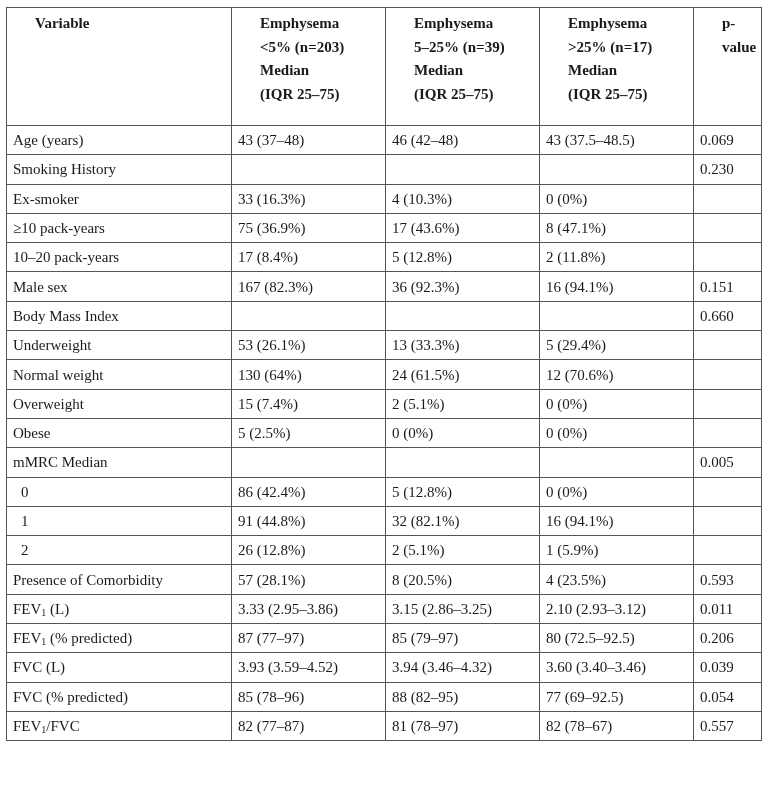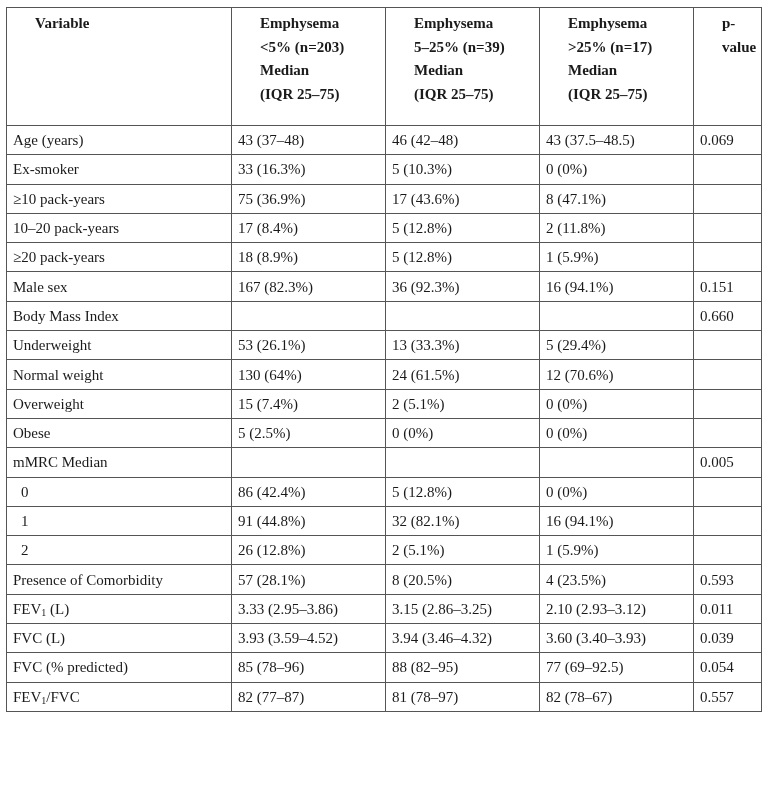--- a/index.html
+++ b/index.html
@@ -77,45 +77,45 @@
   </thead>
   <tbody>
     <tr>
         <td>Age (years)</td>
         <td>43 (37–48)</td>
         <td>46 (42–48)</td>
         <td>43 (37.5–48.5)</td>
         <td>0.069</td>
       </tr>
     <tr>
+        <td>Smoking History</td>
+        <td></td>
+        <td></td>
+        <td></td>
+        <td>0.230</td>
+      </tr>
+    <tr>
         <td>Ex-smoker</td>
         <td>33 (16.3%)</td>
-        <td>5 (10.3%)</td>
+        <td>4 (10.3%)</td>
         <td>0 (0%)</td>
         <td></td>
       </tr>
     <tr>
         <td>≥10 pack-years</td>
         <td>75 (36.9%)</td>
         <td>17 (43.6%)</td>
         <td>8 (47.1%)</td>
         <td></td>
       </tr>
     <tr>
         <td>10–20 pack-years</td>
         <td>17 (8.4%)</td>
         <td>5 (12.8%)</td>
         <td>2 (11.8%)</td>
-        <td></td>
-      </tr>
-    <tr>
-        <td>≥20 pack-years</td>
-        <td>18 (8.9%)</td>
-        <td>5 (12.8%)</td>
-        <td>1 (5.9%)</td>
         <td></td>
       </tr>
     <tr>
         <td>Male sex</td>
         <td>167 (82.3%)</td>
         <td>36 (92.3%)</td>
         <td>16 (94.1%)</td>
         <td>0.151</td>
       </tr>
     <tr>
@@ -189,24 +189,31 @@
         <td>0.593</td>
       </tr>
     <tr>
         <td><span>FEV</span><sub class="s">1</sub><span> (L)</span></td>
         <td>3.33 (2.95–3.86)</td>
         <td>3.15 (2.86–3.25)</td>
         <td>2.10 (2.93–3.12)</td>
         <td>0.011</td>
       </tr>
     <tr>
+        <td><span>FEV</span><sub class="s">1</sub><span> (% predicted)</span></td>
+        <td>87 (77–97)</td>
+        <td>85 (79–97)</td>
+        <td>80 (72.5–92.5)</td>
+        <td>0.206</td>
+      </tr>
+    <tr>
         <td>FVC (L)</td>
         <td>3.93 (3.59–4.52)</td>
         <td>3.94 (3.46–4.32)</td>
-        <td>3.60 (3.40–3.93)</td>
+        <td>3.60 (3.40–3.46)</td>
         <td>0.039</td>
       </tr>
     <tr>
         <td>FVC (% predicted)</td>
         <td>85 (78–96)</td>
         <td>88 (82–95)</td>
         <td>77 (69–92.5)</td>
         <td>0.054</td>
       </tr>
     <tr>

